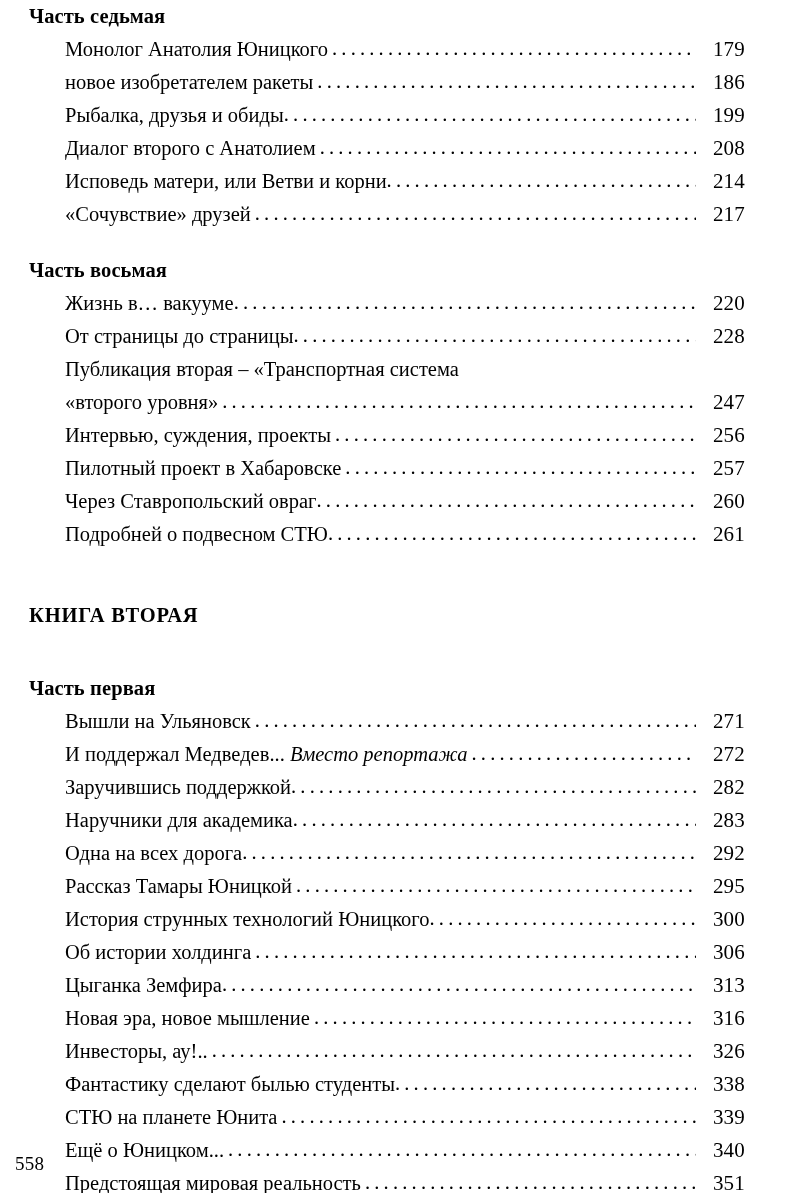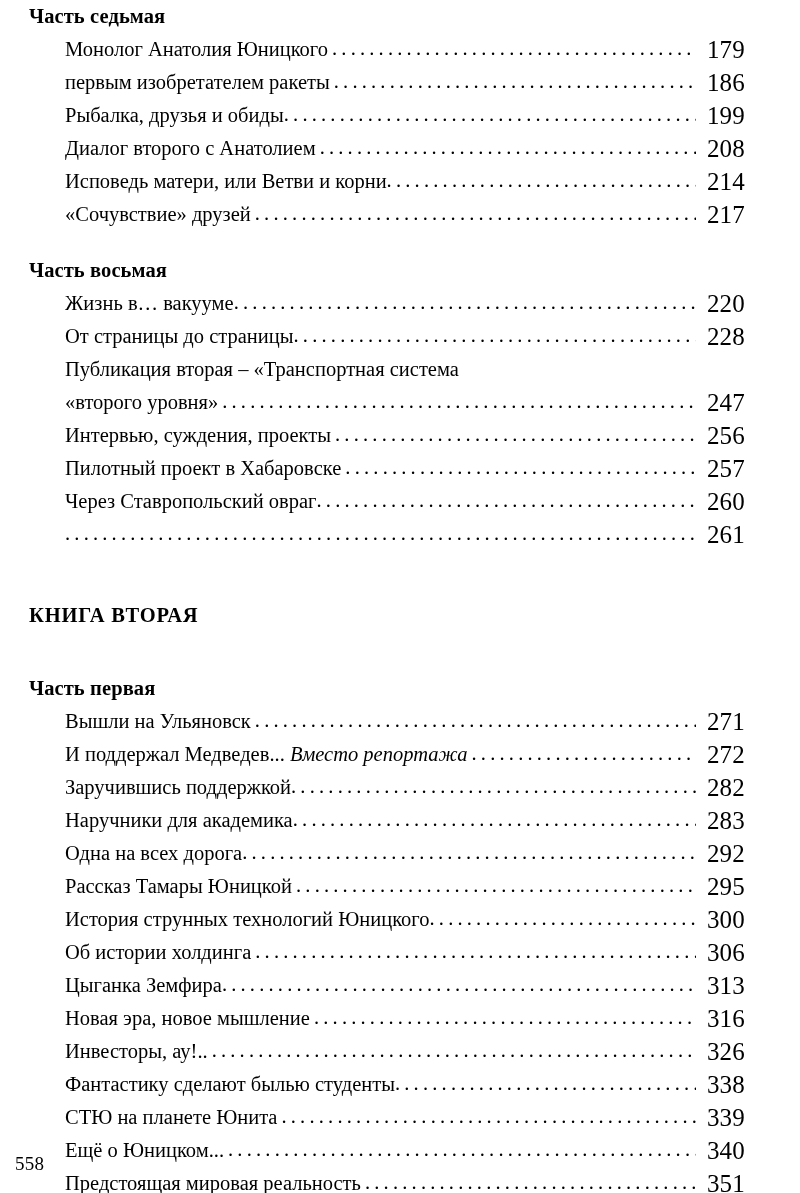--- a/index.html
+++ b/index.html
@@ -95,21 +95,21 @@
     content: "......................................................................................................";
   }
   .entry.tight .leader {
     margin-left: 0px;
   }
 
   .page-num {
     flex: 0 0 auto;
     width: 46px;
     text-align: right;
-    font-size: 25px;
+    font-size: 21px;
     letter-spacing: 0.2px;
   }
 
   
   .folio {
     position: absolute;
     left: 15px;
     top: 1152px;
     font-size: 19px;
     line-height: 24px;
@@ -125,21 +125,21 @@
 
     <div class="part-heading">Часть седьмая</div>
 
     <div class="entry">
       <span class="entry-title">Монолог Анатолия Юницкого</span>
       <span class="leader"></span>
       <span class="page-num">179</span>
     </div>
 
     <div class="entry">
-      <span class="entry-title">первым изобретателем ракеты</span>
+      <span class="entry-title">новое изобретателем ракеты</span>
       <span class="leader"></span>
       <span class="page-num">186</span>
     </div>
 
     <div class="entry tight">
       <span class="entry-title">Рыбалка, друзья и обиды</span>
       <span class="leader"></span>
       <span class="page-num">199</span>
     </div>
 
@@ -198,20 +198,21 @@
       <span class="page-num">257</span>
     </div>
 
     <div class="entry tight">
       <span class="entry-title">Через Ставропольский овраг</span>
       <span class="leader"></span>
       <span class="page-num">260</span>
     </div>
 
     <div class="entry tight">
+      <span class="entry-title">Подробней о подвесном СТЮ</span>
       <span class="leader"></span>
       <span class="page-num">261</span>
     </div>
 
     <div class="book-heading">КНИГА ВТОРАЯ</div>
 
     <div class="part-heading">Часть первая</div>
 
     <div class="entry">
       <span class="entry-title">Вышли на Ульяновск</span>

